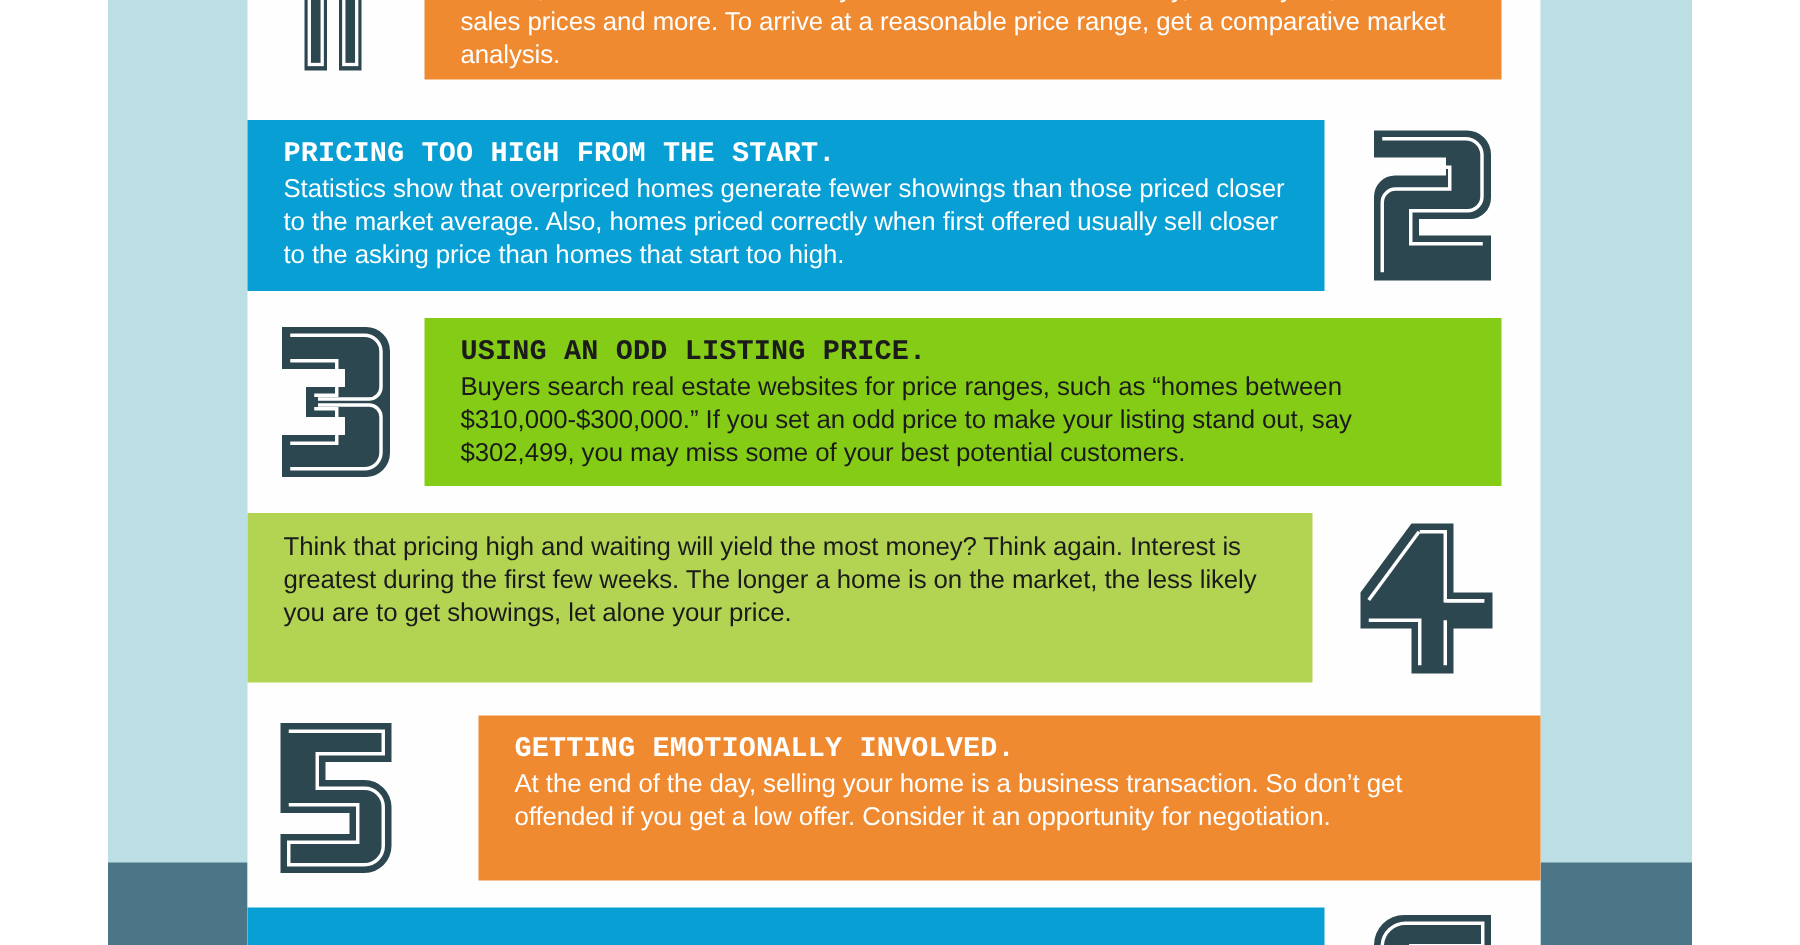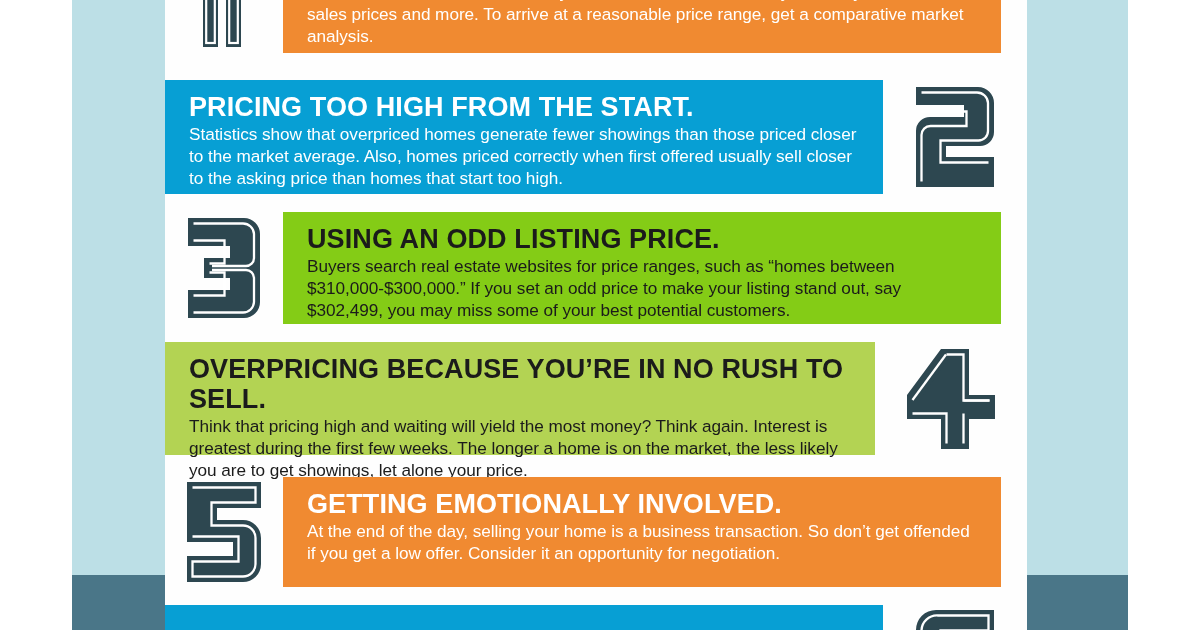--- a/index.html
+++ b/index.html
@@ -58,23 +58,23 @@
   .band {
     box-sizing: border-box;
     padding: 12px 24px 14px 24px;
   }
   .band-orange { background: #f08a31; color: #ffffff; }
   .band-blue   { background: #079fd4; color: #ffffff; }
   .band-yellow { background: #84cc16; color: #1b1b1b; }
   .band-green  { background: #b3d353; color: #1b1b1b; }
 
   .band .title {
-    font-family: Liberation Sans, sans-serif;
+    font-family: Liberation Mono, monospace;
     font-weight: bold;
-    font-size: 27px;
+    font-size: 19px;
     letter-spacing: 0.1px;
     line-height: 1.12;
     margin: 0 0 2px 0;
     text-transform: uppercase;
   }
   .band .body {
     font-family: "Liberation Sans Narrow", "Liberation Sans", sans-serif;
     font-size: 17.2px;
     line-height: 1.27;
     margin: 0;
@@ -101,21 +101,21 @@
   #row2 .numeral { width: 144px; }
 
   #row3 { top: 212px; height: 112px; }
   #row3 .numeral { width: 118px; }
   #row3 .band    { width: 718px; height: 112px; }
 
   #row4 { top: 342px; height: 113px; }
   #row4 .band    { width: 710px; height: 113px; }
   #row4 .numeral { width: 152px; }
 
-  #row5 { top: 477px; height: 110px; }
+  #row5 { top: 477px; height: 110px; gap: 36px; }
   #row5 .numeral { width: 118px; }
   #row5 .band    { width: 718px; height: 110px; }
 
   #row6 { top: 605px; height: 110px; }
   #row6 .band    { width: 718px; height: 110px; }
   #row6 .numeral { width: 144px; }
 
   
   .glyph-1 { width: 42px;  height: 92px; }
   .glyph-2 { width: 78px;  height: 100px; }
@@ -187,21 +187,20 @@
         </svg>
       </div>
       <div class="band band-yellow">
         <div class="title">USING AN ODD LISTING PRICE.</div>
         <div class="body">Buyers search real estate websites for price ranges, such as “homes between $310,000-$300,000.” If you set an odd price to make your listing stand out, say $302,499, you may miss some of your best potential customers.</div>
       </div>
     </div>
 
     <div class="row num-right" id="row4">
       <div class="band band-green">
-        <div class="title">OVERPRICING BECAUSE YOU’RE IN NO RUSH TO SELL.</div>
         <div class="body">Think that pricing high and waiting will yield the most money? Think again. Interest is greatest during the first few weeks. The longer a home is on the market, the less likely you are to get showings, let alone your price.</div>
       </div>
       <div class="numeral">
         <svg class="glyph-4" viewBox="0 0 88 100" aria-hidden="true">
           <g fill="currentColor">
             <path d="M34 0 H62 V46 H88 V70 H62 V100 H34 V70 H0 V46 L34 0 Z"></path>
             <path d="M10 46 L40 4 H46 L16 46 Z" fill="#2d4750"></path>
           </g>
           <g fill="none" stroke="#ffffff" stroke-width="2.3">
             <path d="M39.5 5.5 H56.5 V51.5 H82.5"></path>

